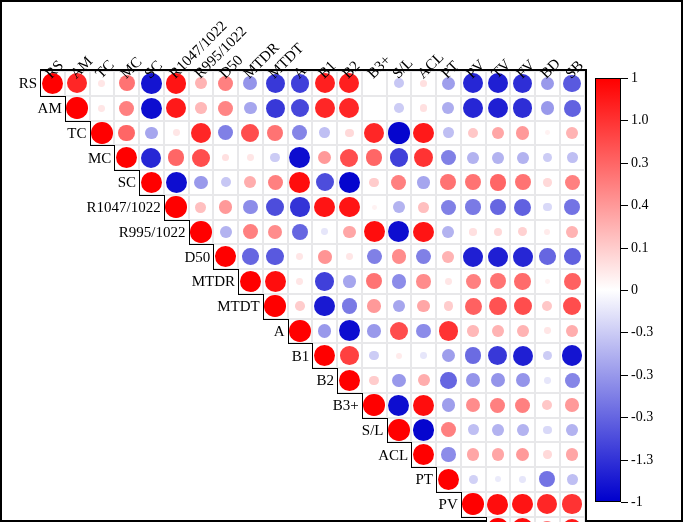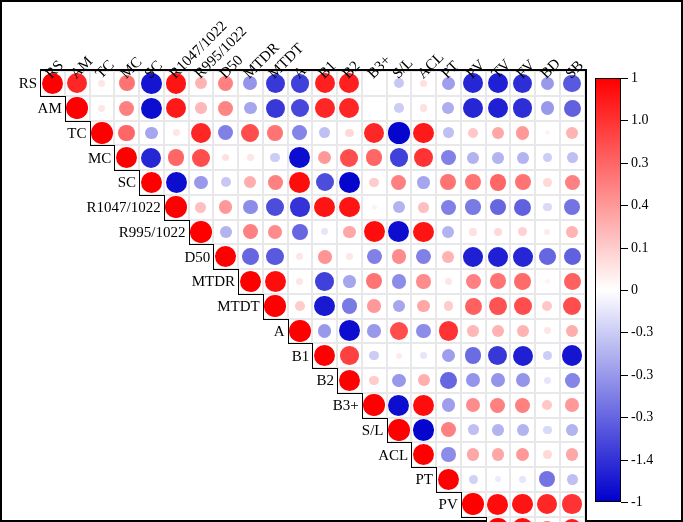--- a/index.html
+++ b/index.html
@@ -629,17 +629,17 @@
       <div class="cblab" style="left: 629px; top: 245.6px;">0.1</div>
       <div class="cbtick" style="left: 619px; top: 288px;"></div>
       <div class="cblab" style="left: 629px; top: 288px;">0</div>
       <div class="cbtick" style="left: 619px; top: 330.4px;"></div>
       <div class="cblab" style="left: 629px; top: 330.4px;">-0.3</div>
       <div class="cbtick" style="left: 619px; top: 372.8px;"></div>
       <div class="cblab" style="left: 629px; top: 372.8px;">-0.3</div>
       <div class="cbtick" style="left: 619px; top: 415.2px;"></div>
       <div class="cblab" style="left: 629px; top: 415.2px;">-0.3</div>
       <div class="cbtick" style="left: 619px; top: 457.6px;"></div>
-      <div class="cblab" style="left: 629px; top: 457.6px;">-1.4</div>
+      <div class="cblab" style="left: 629px; top: 457.6px;">-1.3</div>
       <div class="cbtick" style="left: 619px; top: 500px;"></div>
       <div class="cblab" style="left: 629px; top: 500px;">-1</div>
     </div>
 </div>
 
 </body></html>

